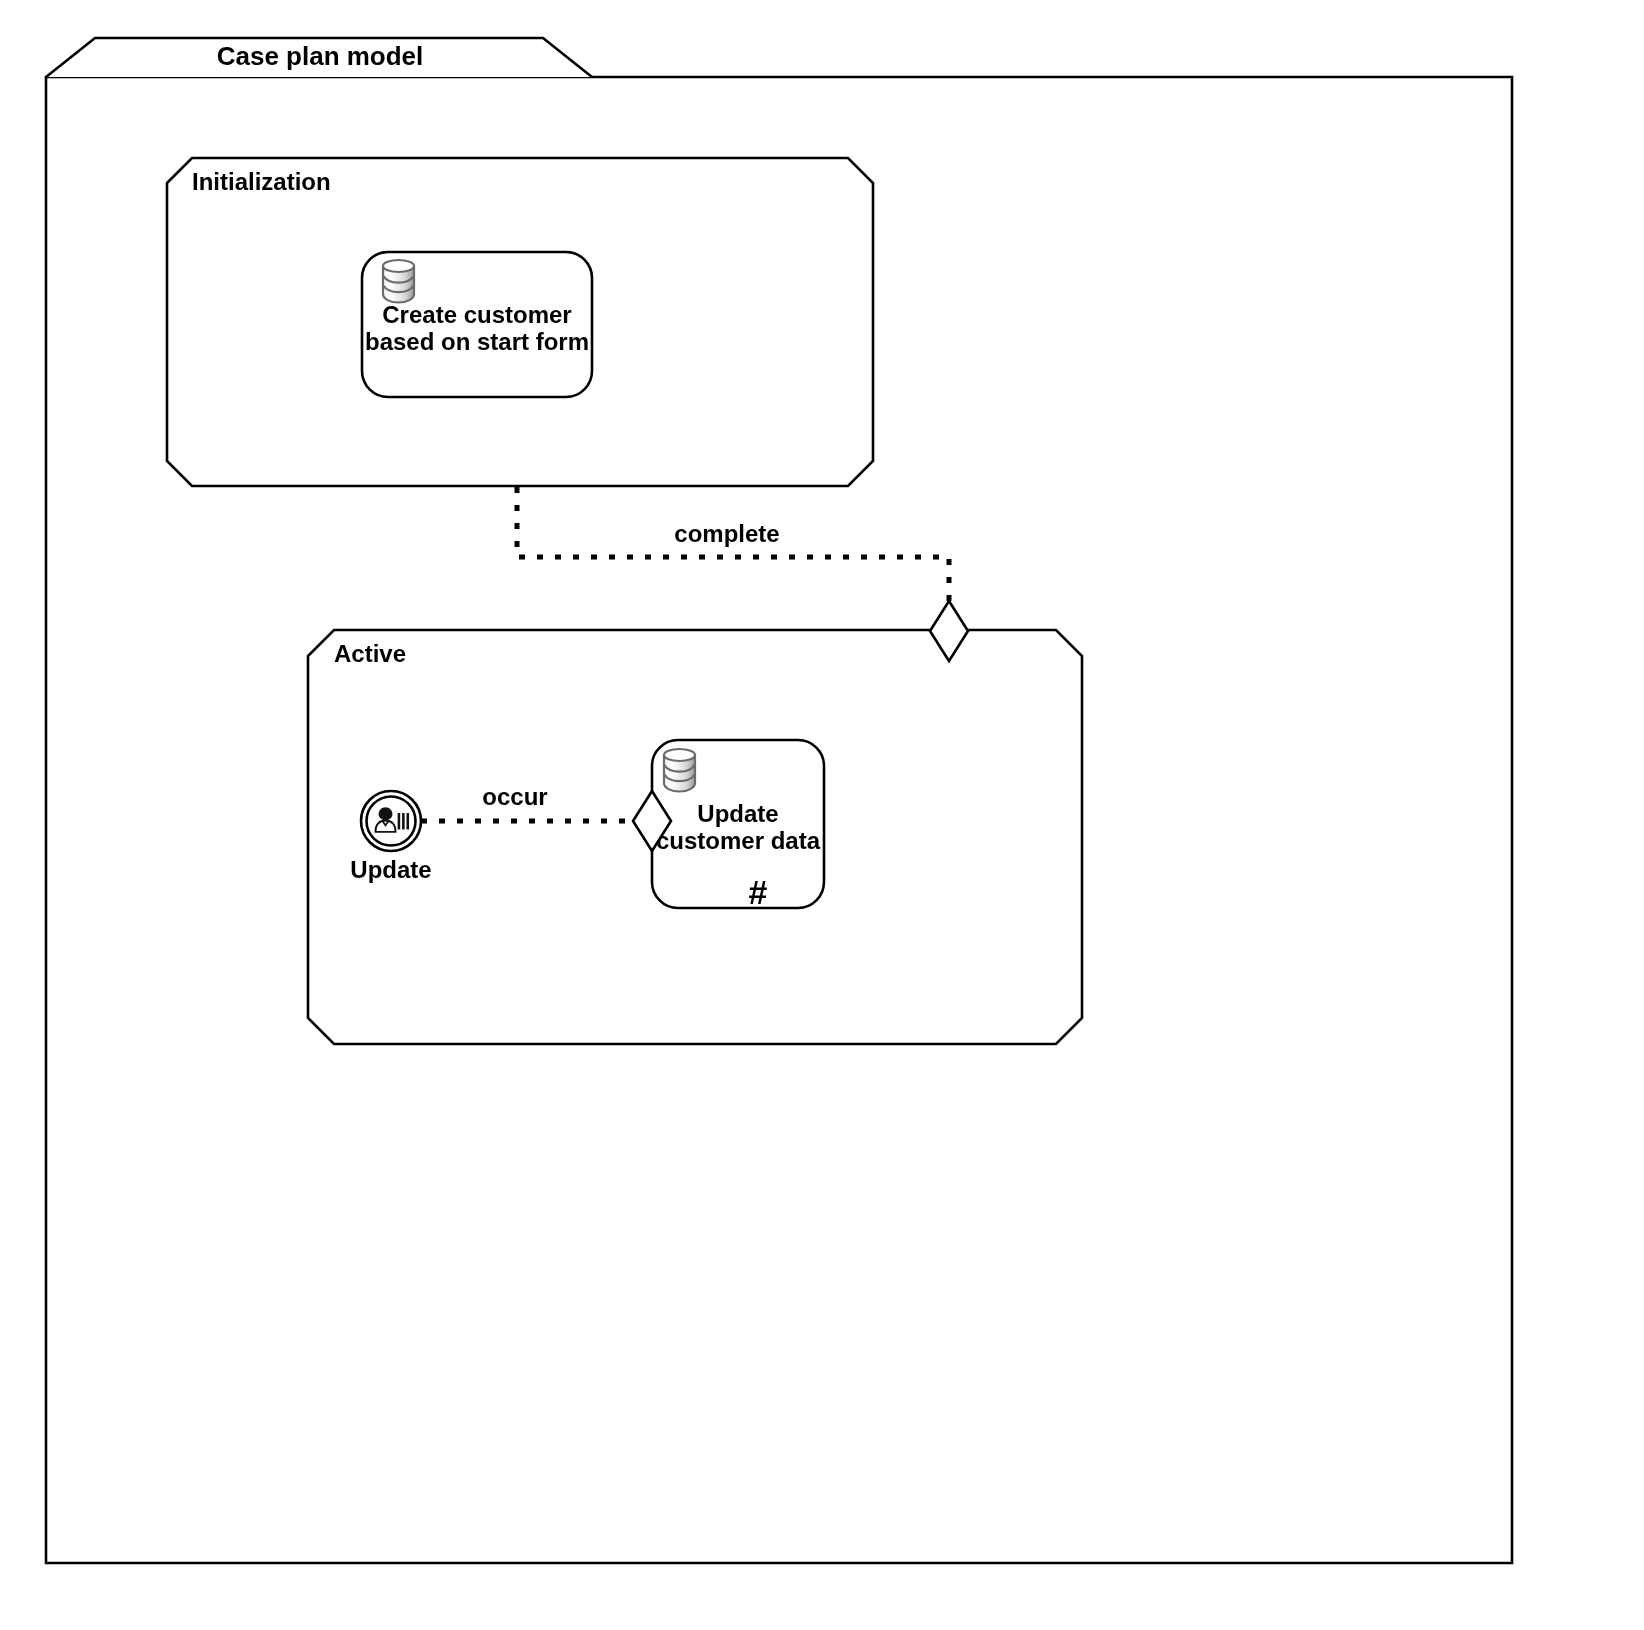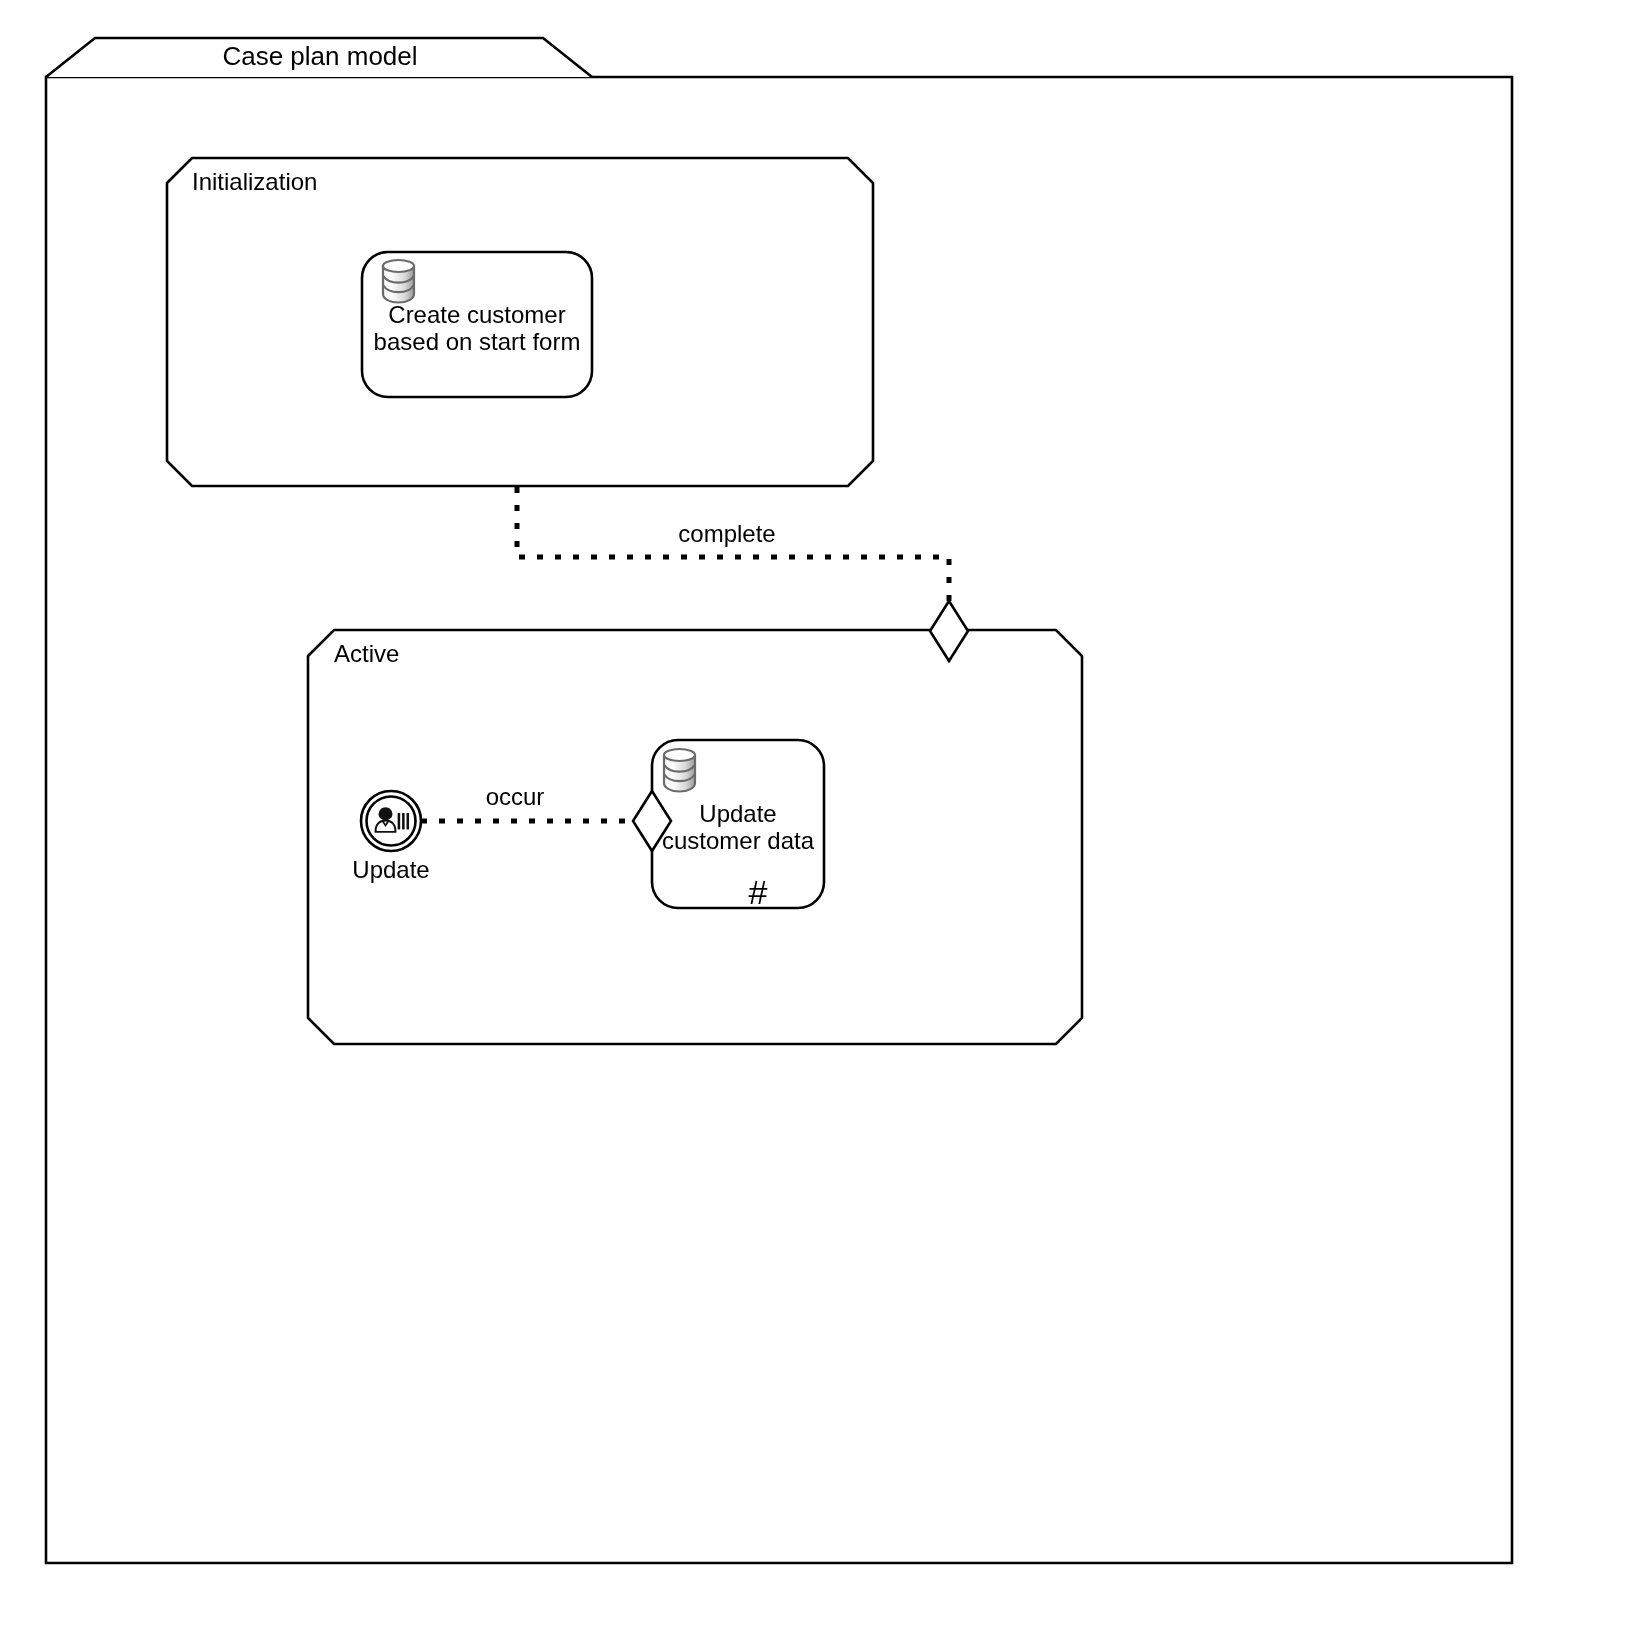--- a/index.html
+++ b/index.html
@@ -12,20 +12,21 @@
     font-family: "Liberation Sans", "DejaVu Sans", sans-serif;
     width: 1644px;
     height: 1630px;
     overflow: hidden;
   }
   #diagram-root {
     position: relative;
     width: 1644px;
     height: 1630px;
     background: #ffffff;
+    font-weight: bold;
   }
   #diagram-svg {
     position: absolute;
     left: 0;
     top: 0;
     width: 1644px;
     height: 1630px;
     display: block;
   }
   .label-text {

